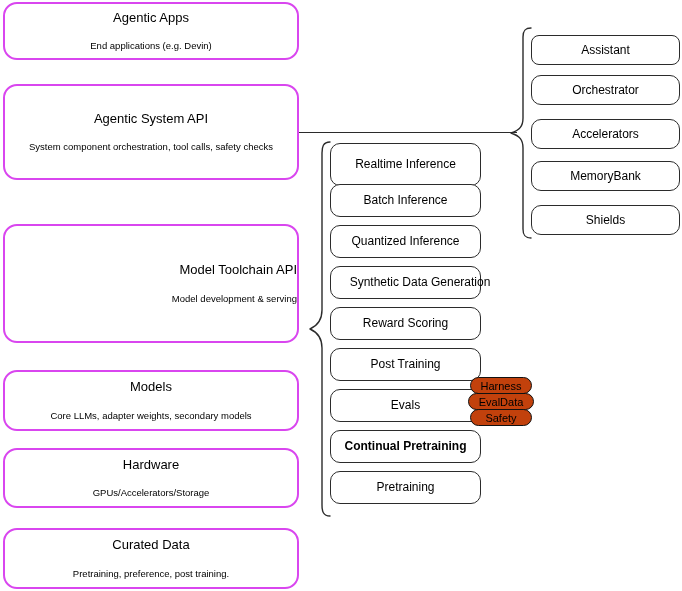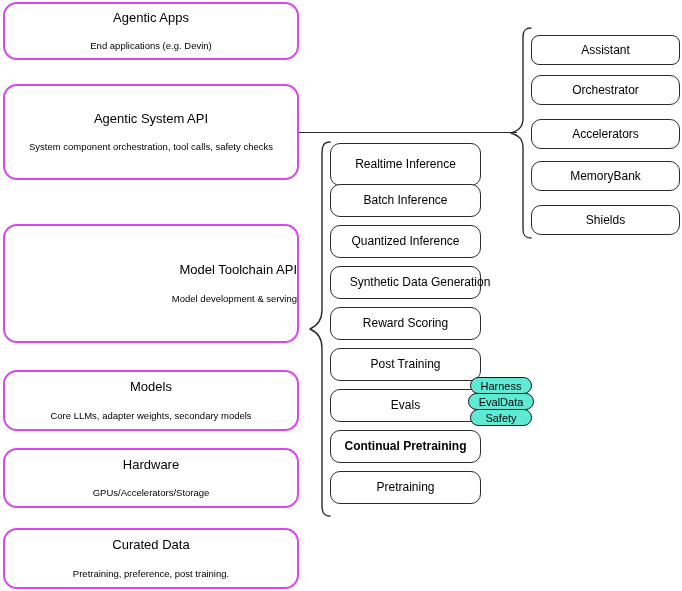--- a/index.html
+++ b/index.html
@@ -57,21 +57,21 @@
     border: 1px solid #2b2b2b;
   }
   .cap-box .title { font-size: 12px; }
 
   
   .pill {
     position: absolute;
     box-sizing: border-box;
     border: 1px solid #111;
     border-radius: 999px;
-    background: #5eead4;
+    background: #c2410c;
     display: flex;
     align-items: center;
     justify-content: center;
     font-size: 11px;
     color: #000;
     white-space: nowrap;
     z-index: 6;
   }
 
   

